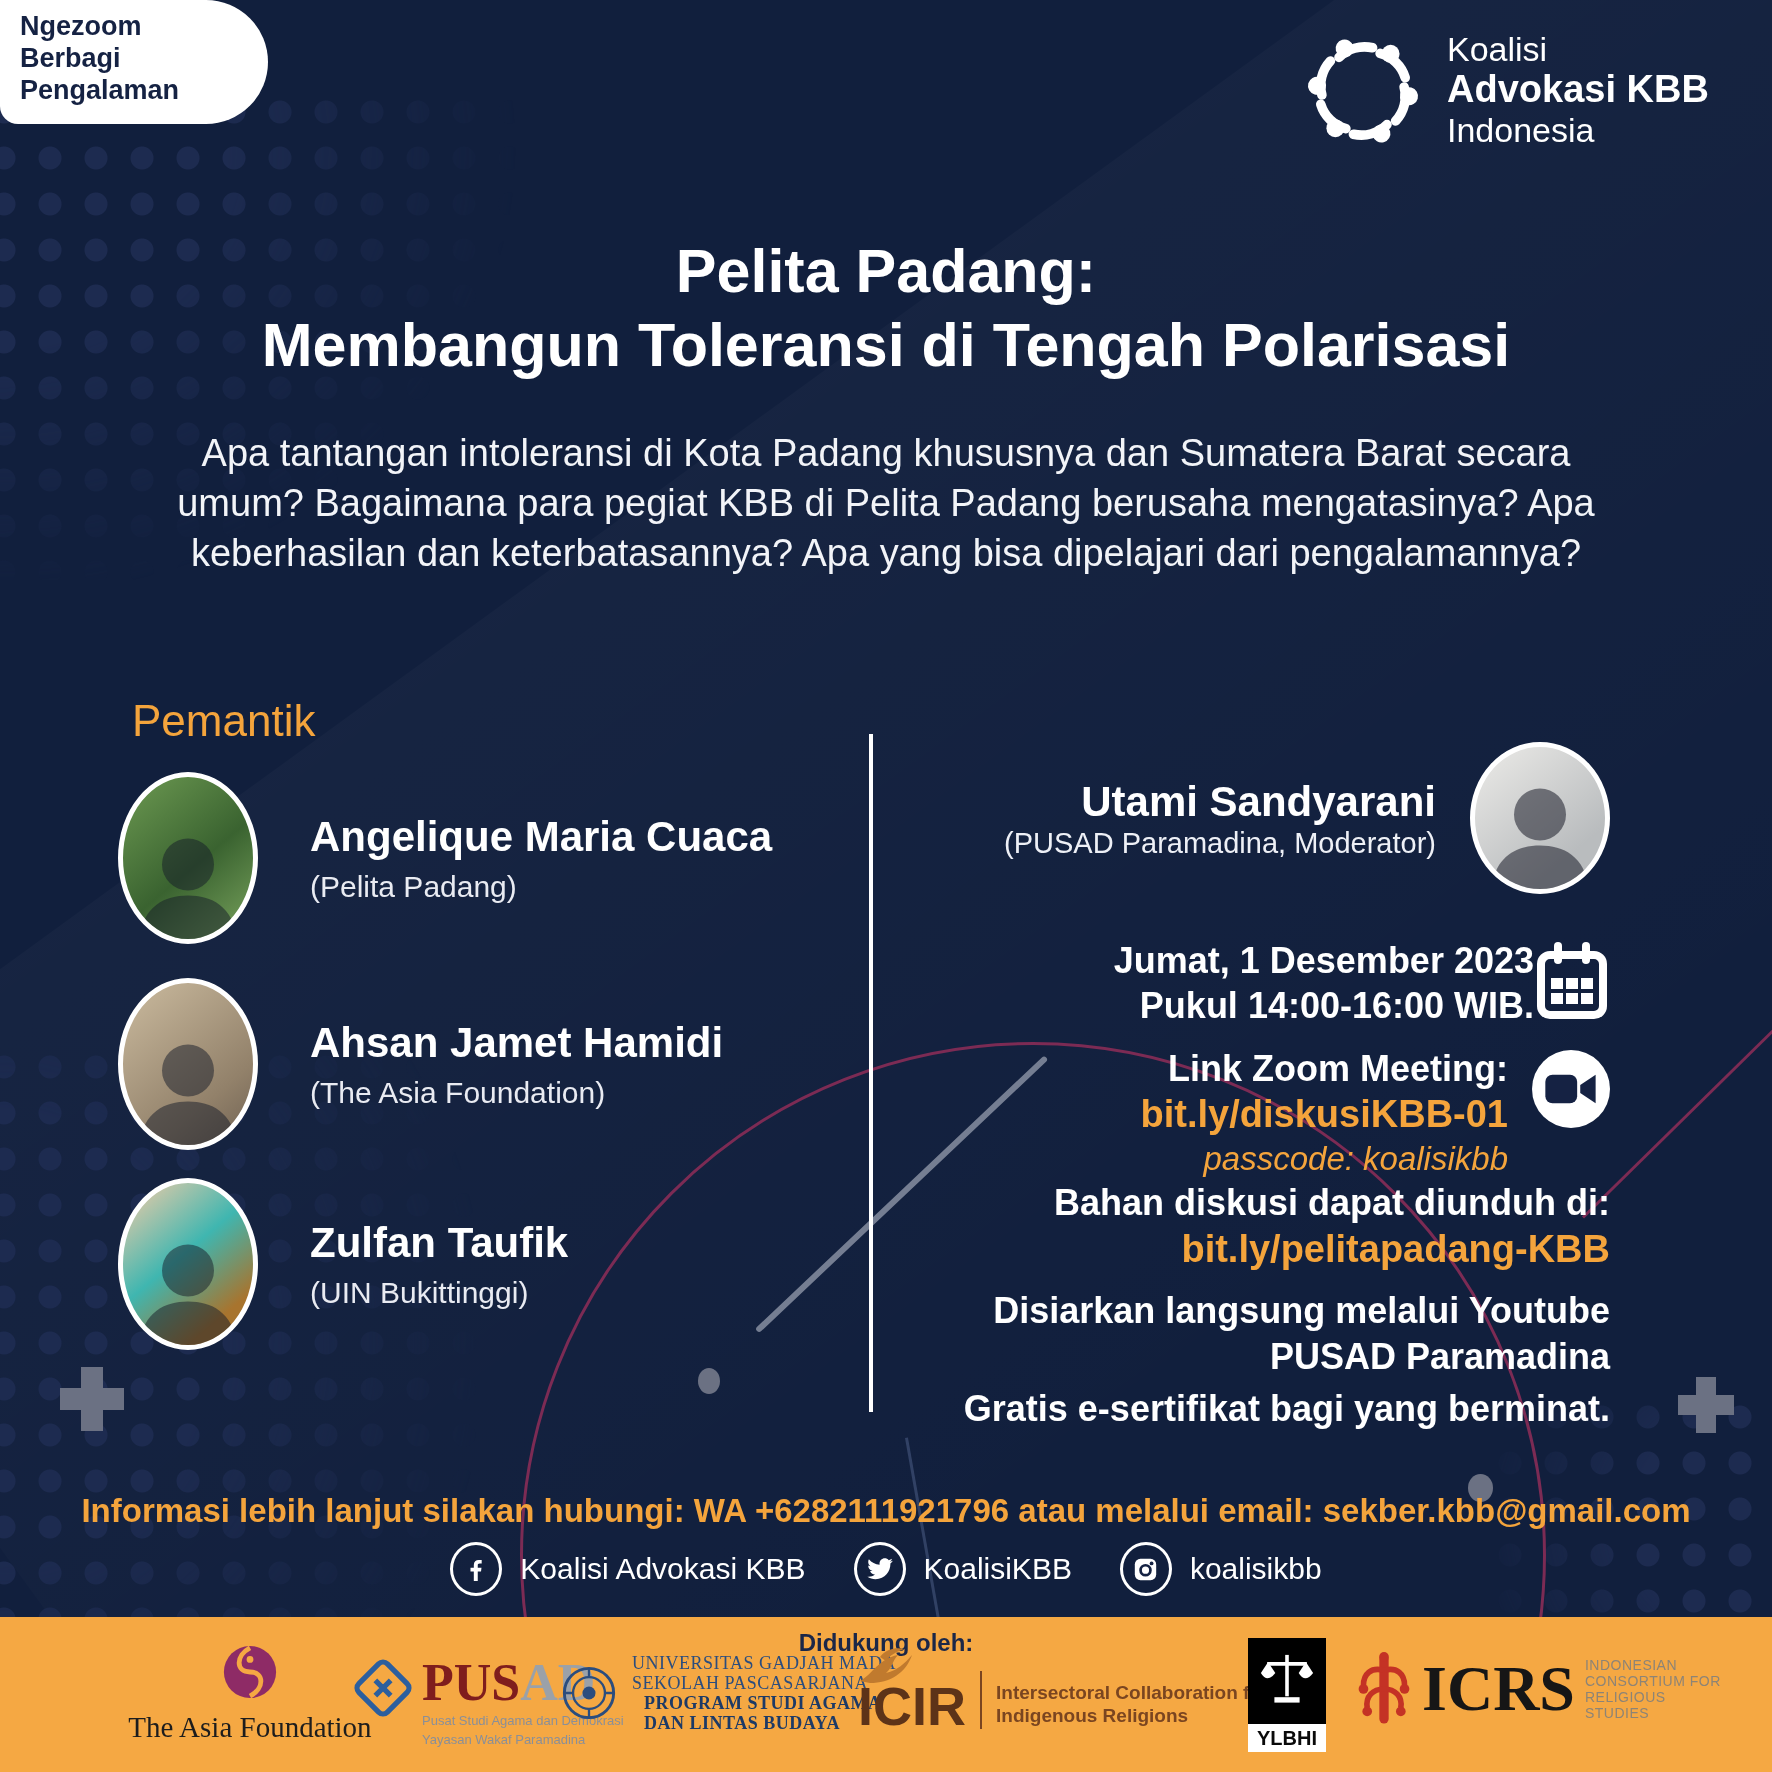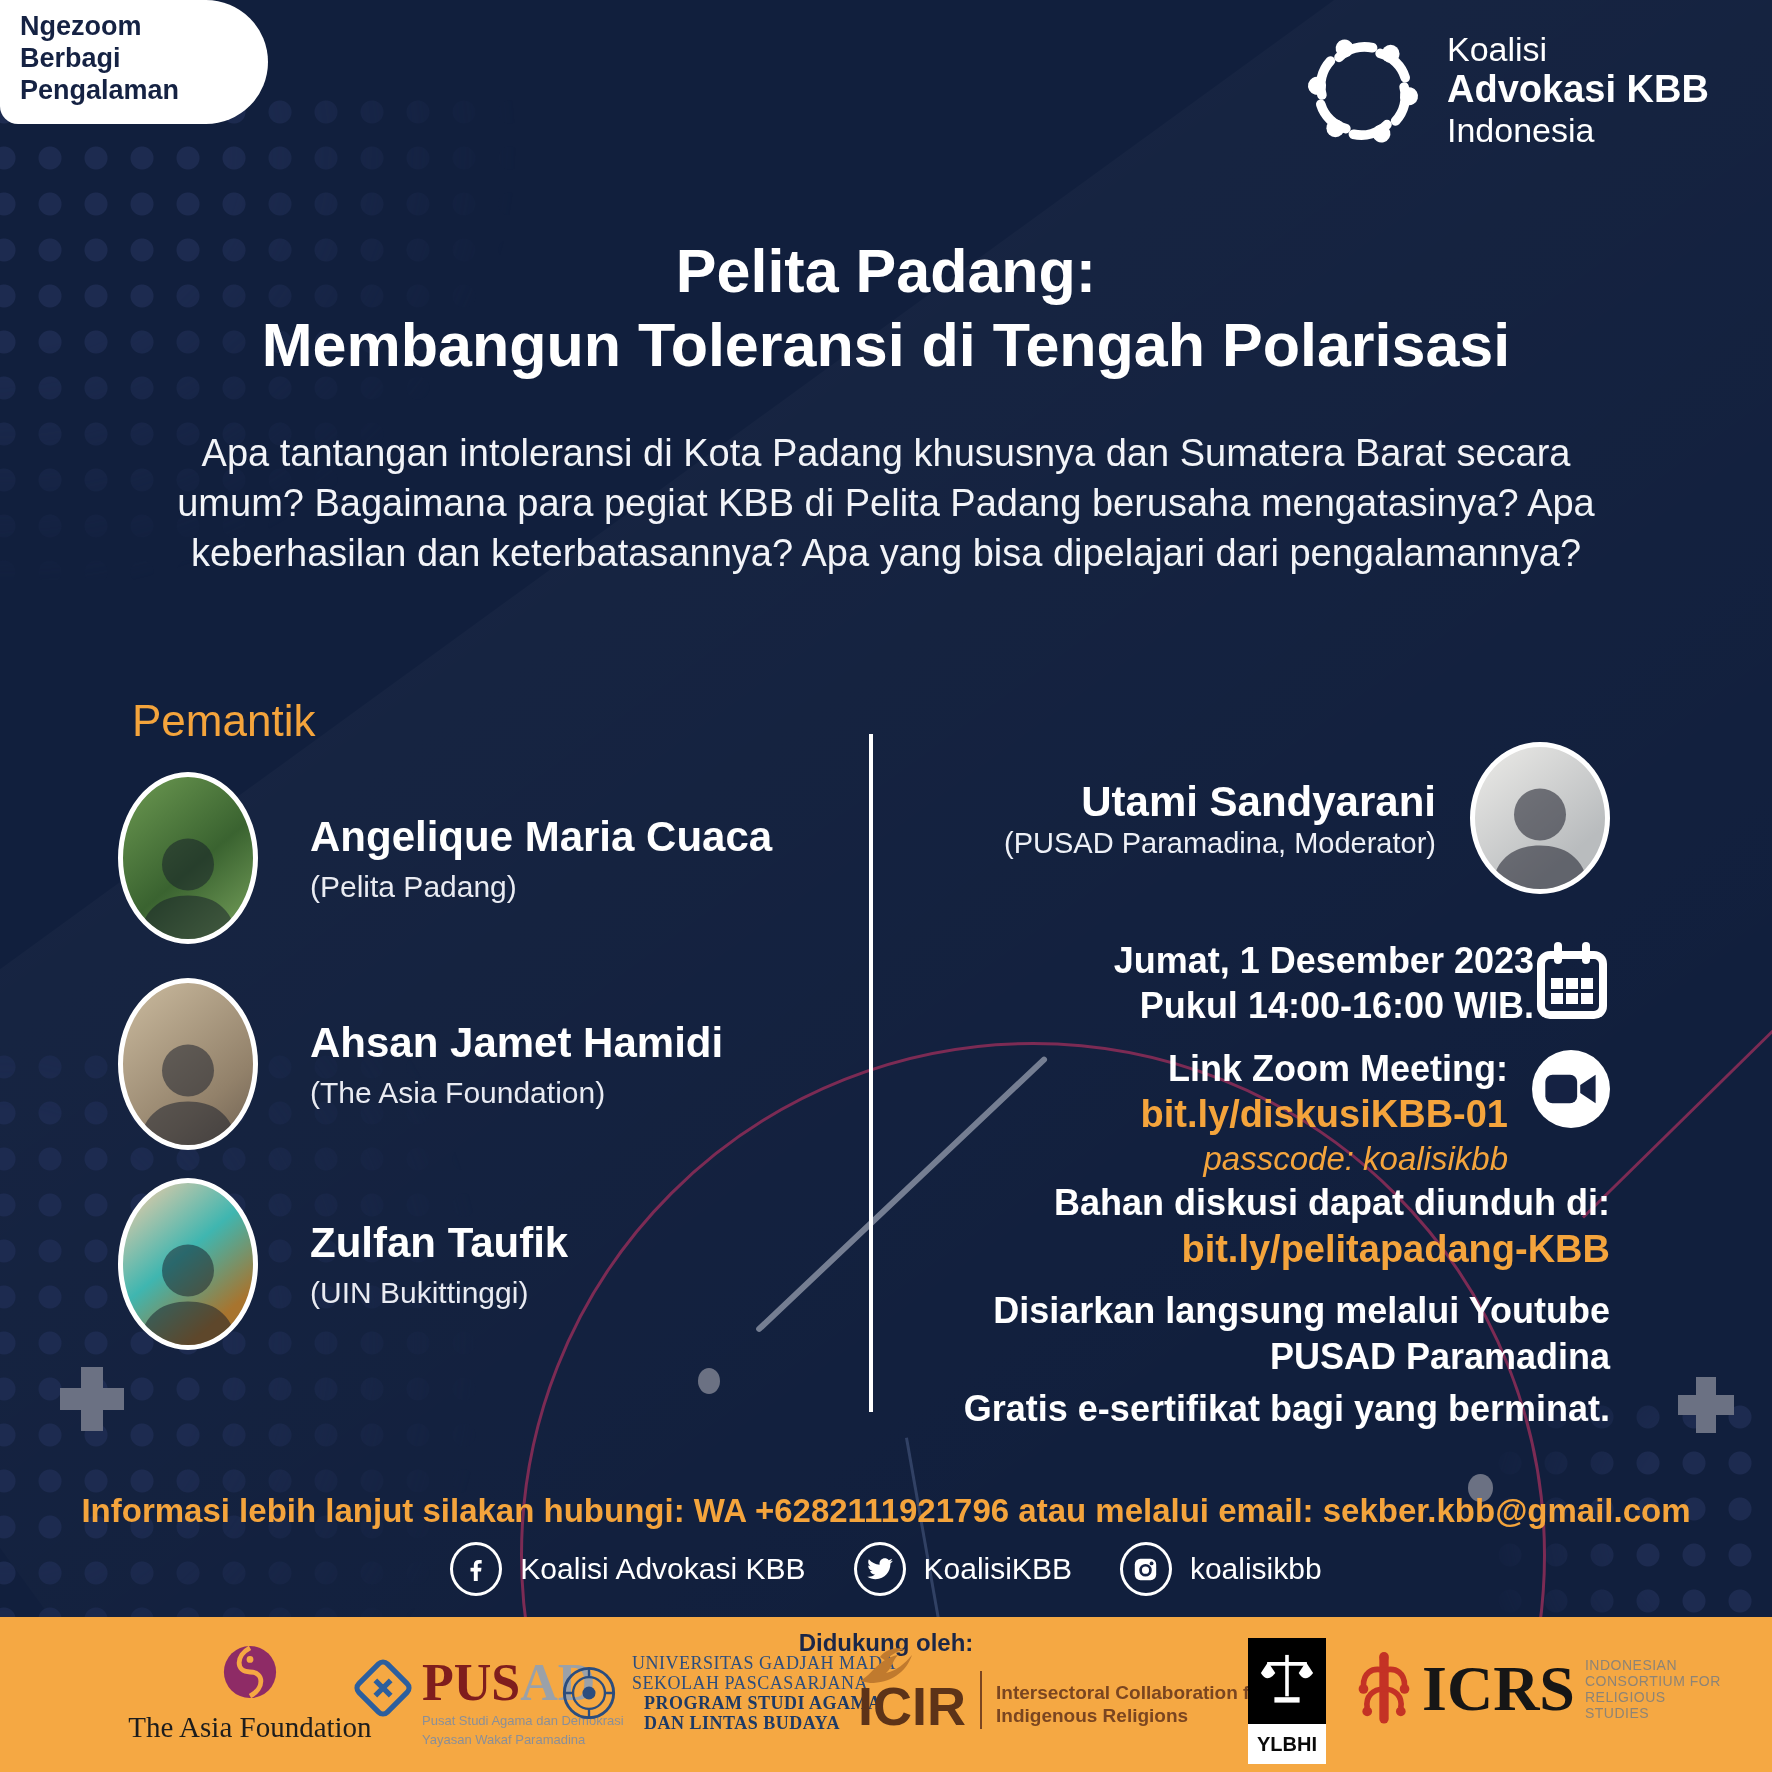--- a/index.html
+++ b/index.html
@@ -120,21 +120,21 @@
     letter-spacing:.5px;color:#2B4D7E;white-space:nowrap;}
   .ugm-lines .b{font-weight:bold;color:#1D3A66;margin-left:12px;}
   .icir{left:858px;top:28px;display:flex;align-items:flex-end;gap:14px;}
   .icir-mark{position:relative;padding-top:34px;}
   .icir-dove{position:absolute;left:-4px;top:-2px;}
   .icir-word{font-size:54px;font-weight:bold;color:#5D3318;line-height:54px;}
   .icir-div{width:2px;height:58px;background:#7A4520;margin-bottom:4px;}
   .icir-desc{font-size:19px;font-weight:bold;color:#7A4520;line-height:23px;margin-bottom:6px;white-space:nowrap;}
   .ylbhi{left:1248px;top:21px;width:78px;text-align:center;}
   .ylbhi-box{width:78px;height:86px;background:#000;display:flex;align-items:center;justify-content:center;}
-  .ylbhi-strip{width:78px;height:40px;background:#fff;display:flex;align-items:center;justify-content:center;
+  .ylbhi-strip{width:78px;height:28px;background:#fff;display:flex;align-items:center;justify-content:center;
     font-size:20px;font-weight:bold;color:#0a0a0a;}
   .icrs{left:1356px;top:34px;display:flex;align-items:center;gap:10px;}
   .icrs-word{font-family:"Liberation Serif",serif;font-size:64px;font-weight:bold;color:#161616;line-height:64px;}
   .icrs-desc div{font-size:14px;line-height:16px;color:#8D8476;letter-spacing:.5px;white-space:nowrap;}
 </style>
 </head>
 <body>
 
 <div class="poster">
 

